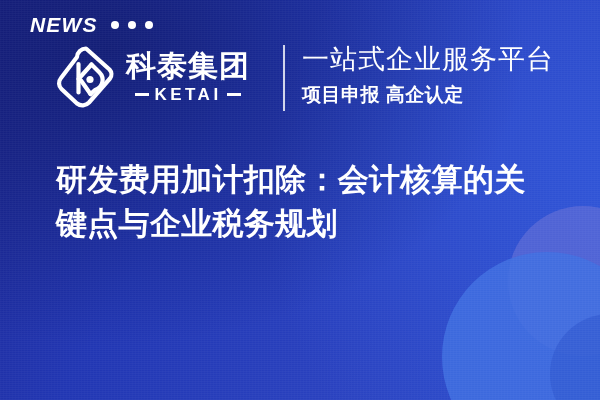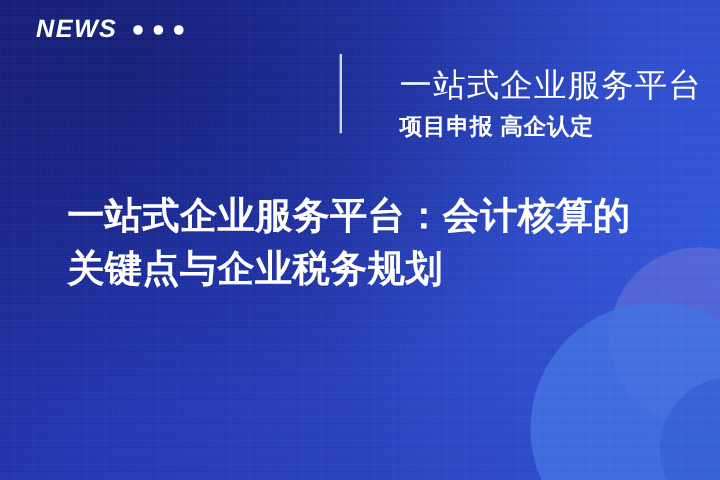--- a/index.html
+++ b/index.html
@@ -137,22 +137,21 @@
     left: 283px;
     top: 45px;
     width: 2px;
     height: 66px;
     background: rgba(255,255,255,.80);
   }
   
   .slogan {
     position: absolute;
     left: 302px;
-    top: 56px;
-    margin-left: 31px;
+    top: 44px;
   }
   .slogan-main {
     color: #ffffff;
     font-size: 27px;
     font-weight: 400;
     letter-spacing: 1px;
     line-height: 1.15;
     white-space: nowrap;
   }
   .slogan-sub {
@@ -193,23 +192,45 @@
 
   <div class="news-row">
     <span class="news-label">NEWS</span>
     <span class="dots">
       <span class="dot"></span>
       <span class="dot"></span>
       <span class="dot"></span>
     </span>
   </div>
 
+  <div class="logo-block">
+    <span class="logo-mark">
+      <svg viewBox="0 0 62 66" width="62" height="66" aria-hidden="true">
+        <g fill="none" stroke="#ffffff" stroke-width="4.2" stroke-linejoin="round" stroke-linecap="round">
+          <path d="M31 4.5 L54.5 25.5 A7 7 0 0 1 55 34.5 L34 58.5 A9 9 0 0 1 22 59.5 L6.5 45 A8 8 0 0 1 6 34 L22 13 A9 9 0 0 1 31 4.5 Z"></path>
+          <path d="M23.5 20 L23.5 48.5"></path>
+          <path d="M23.5 35 L36.5 20.5"></path>
+          <path d="M26 36.5 L35.5 50"></path>
+          <path d="M36.5 20.5 L44.5 28.5 A10.5 10.5 0 0 1 40 46 L35.5 50"></path>
+        </g>
+        <circle cx="35" cy="35.5" r="3.6" fill="#ffffff"></circle>
+      </svg>
+    </span>
+    <span class="logo-word">
+      <span class="logo-cn">科泰集团</span>
+      <span class="logo-en-row">
+        <span class="logo-rule"></span>
+        <span class="logo-en">KETAI</span>
+        <span class="logo-rule"></span>
+      </span>
+    </span>
+  </div>
 
   <div class="v-divider"></div>
 
   <div class="slogan">
     <div class="slogan-main">一站式企业服务平台</div>
     <div class="slogan-sub">项目申报 高企认定</div>
   </div>
 
-  <div class="headline">一站式企业服务平台：会计核算的关键点与企业税务规划</div>
+  <div class="headline">研发费用加计扣除：会计核算的关键点与企业税务规划</div>
 
 </div>
 
 </body></html>

